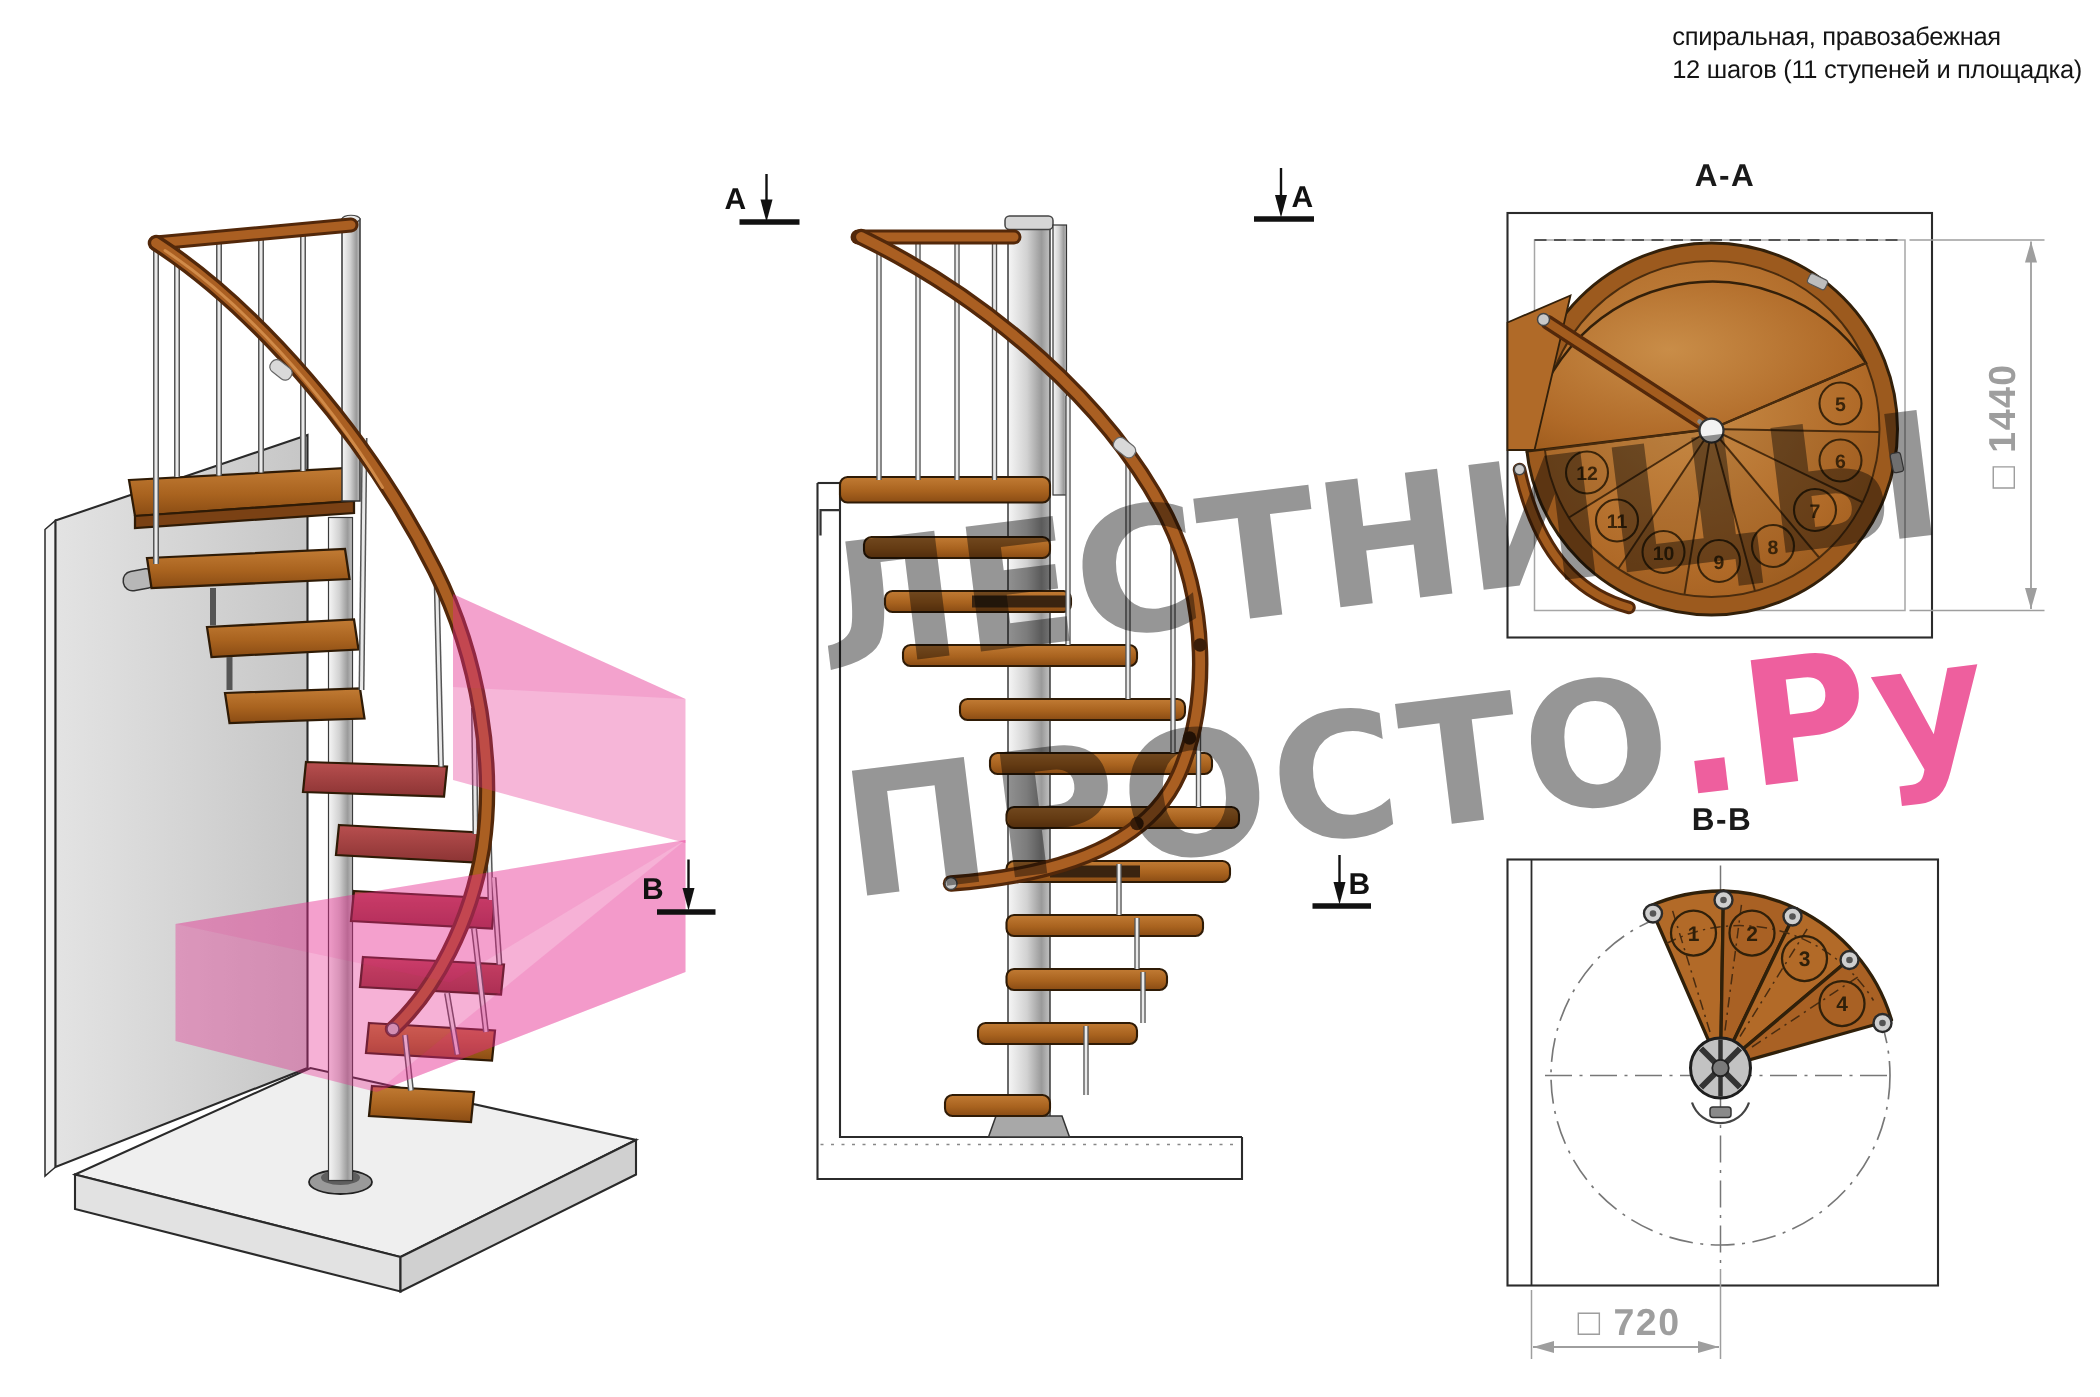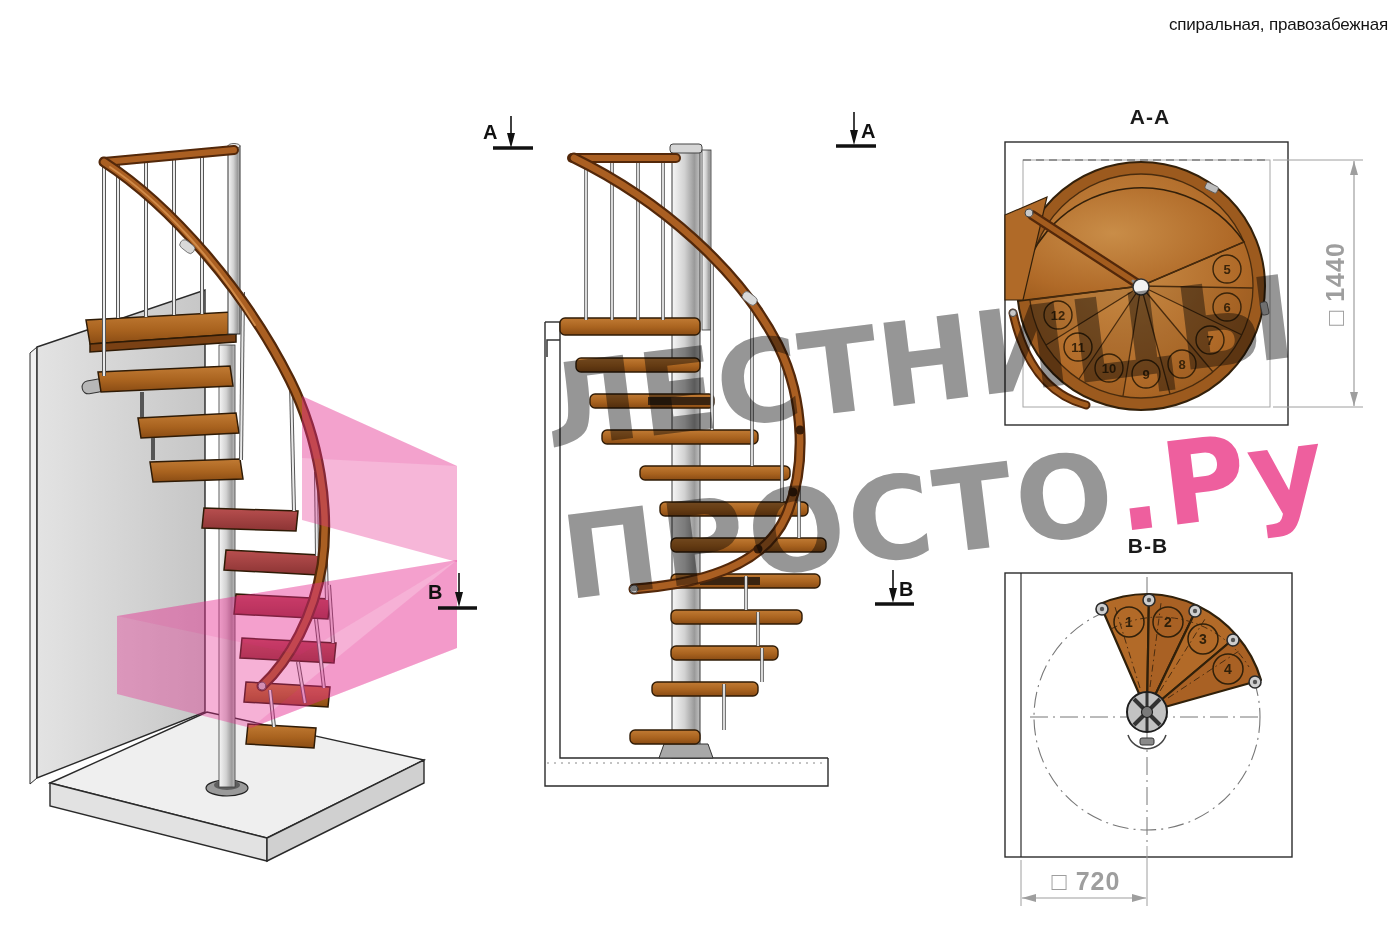--- a/index.html
+++ b/index.html
@@ -393,14 +393,15 @@
       <text class="dim" x="1086" y="890" text-anchor="middle">□ 720</text>
     </g>
   </g>
 </svg>
 
   <div class="wm" id="wm1">ЛЕСТНИЦЫ</div>
   <div class="wm" id="wm2"><span>ПРОСТО</span><span class="pink">.Ру</span></div>
 
   <div class="spec">
     <div>спиральная, правозабежная</div>
+    <div>12 шагов (11 ступеней и площадка)</div>
   </div>
 </div>
 
 </body></html>

